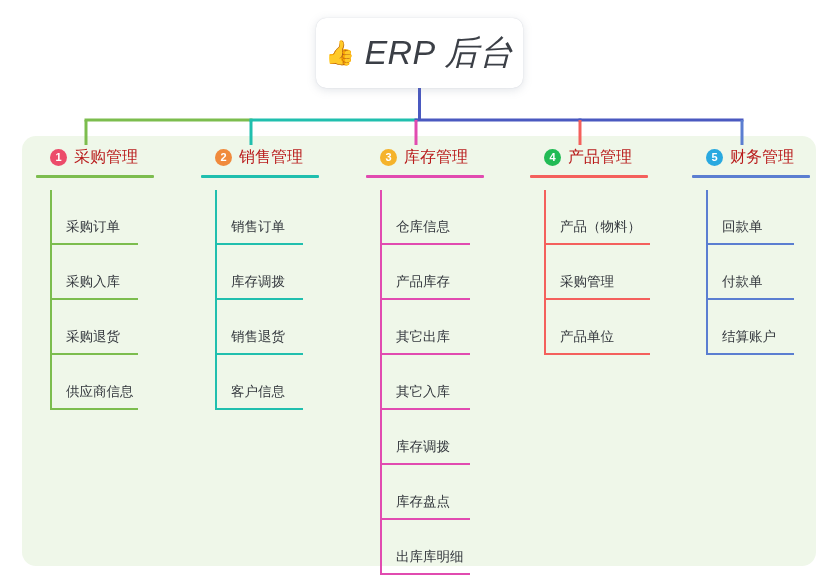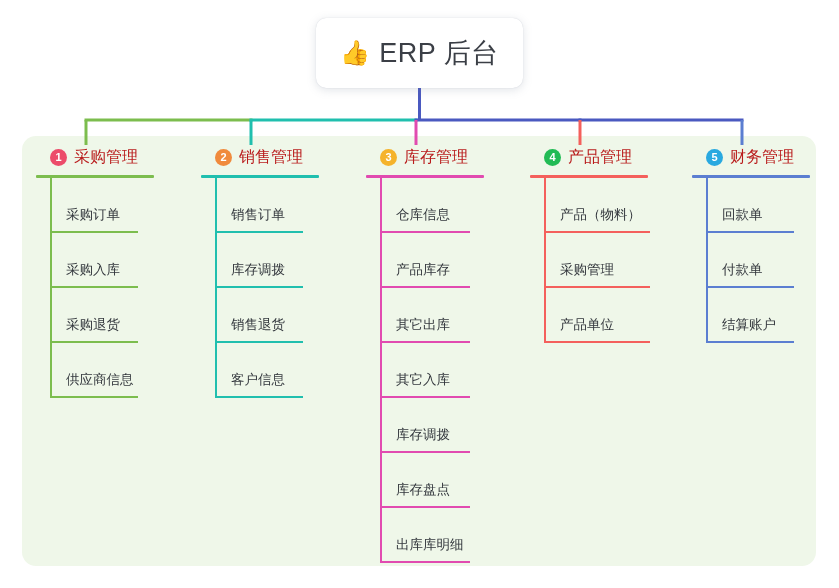--- a/index.html
+++ b/index.html
@@ -29,24 +29,25 @@
     align-items: center;
     justify-content: center;
     gap: 9px;
   }
   .root-emoji {
     font-size: 24px;
     line-height: 1;
     display: inline-block;
   }
   .root-title {
-    font-size: 27px;
+    font-size: 34px;
     color: #3b3f46;
     letter-spacing: 0.5px;
     white-space: nowrap;
+    font-style: italic;
   }
 
   
   .panel {
     position: absolute;
     left: 22px; top: 136px;
     width: 794px; height: 430px;
     background: #eff7e9;
     border-radius: 14px;
   }
@@ -87,21 +88,21 @@
     white-space: nowrap;
   }
   .col-rule {
     height: 3px;
     margin-top: 6px;
     border-radius: 1px;
   }
 
   .leaves {
     position: relative;
-    margin-top: 0;
+    margin-top: 12px;
   }
   .leaf {
     position: relative;
     height: 55px;
   }
   .leaf-label {
     position: absolute;
     left: 30px;
     bottom: 9px;
     font-size: 13.5px;

